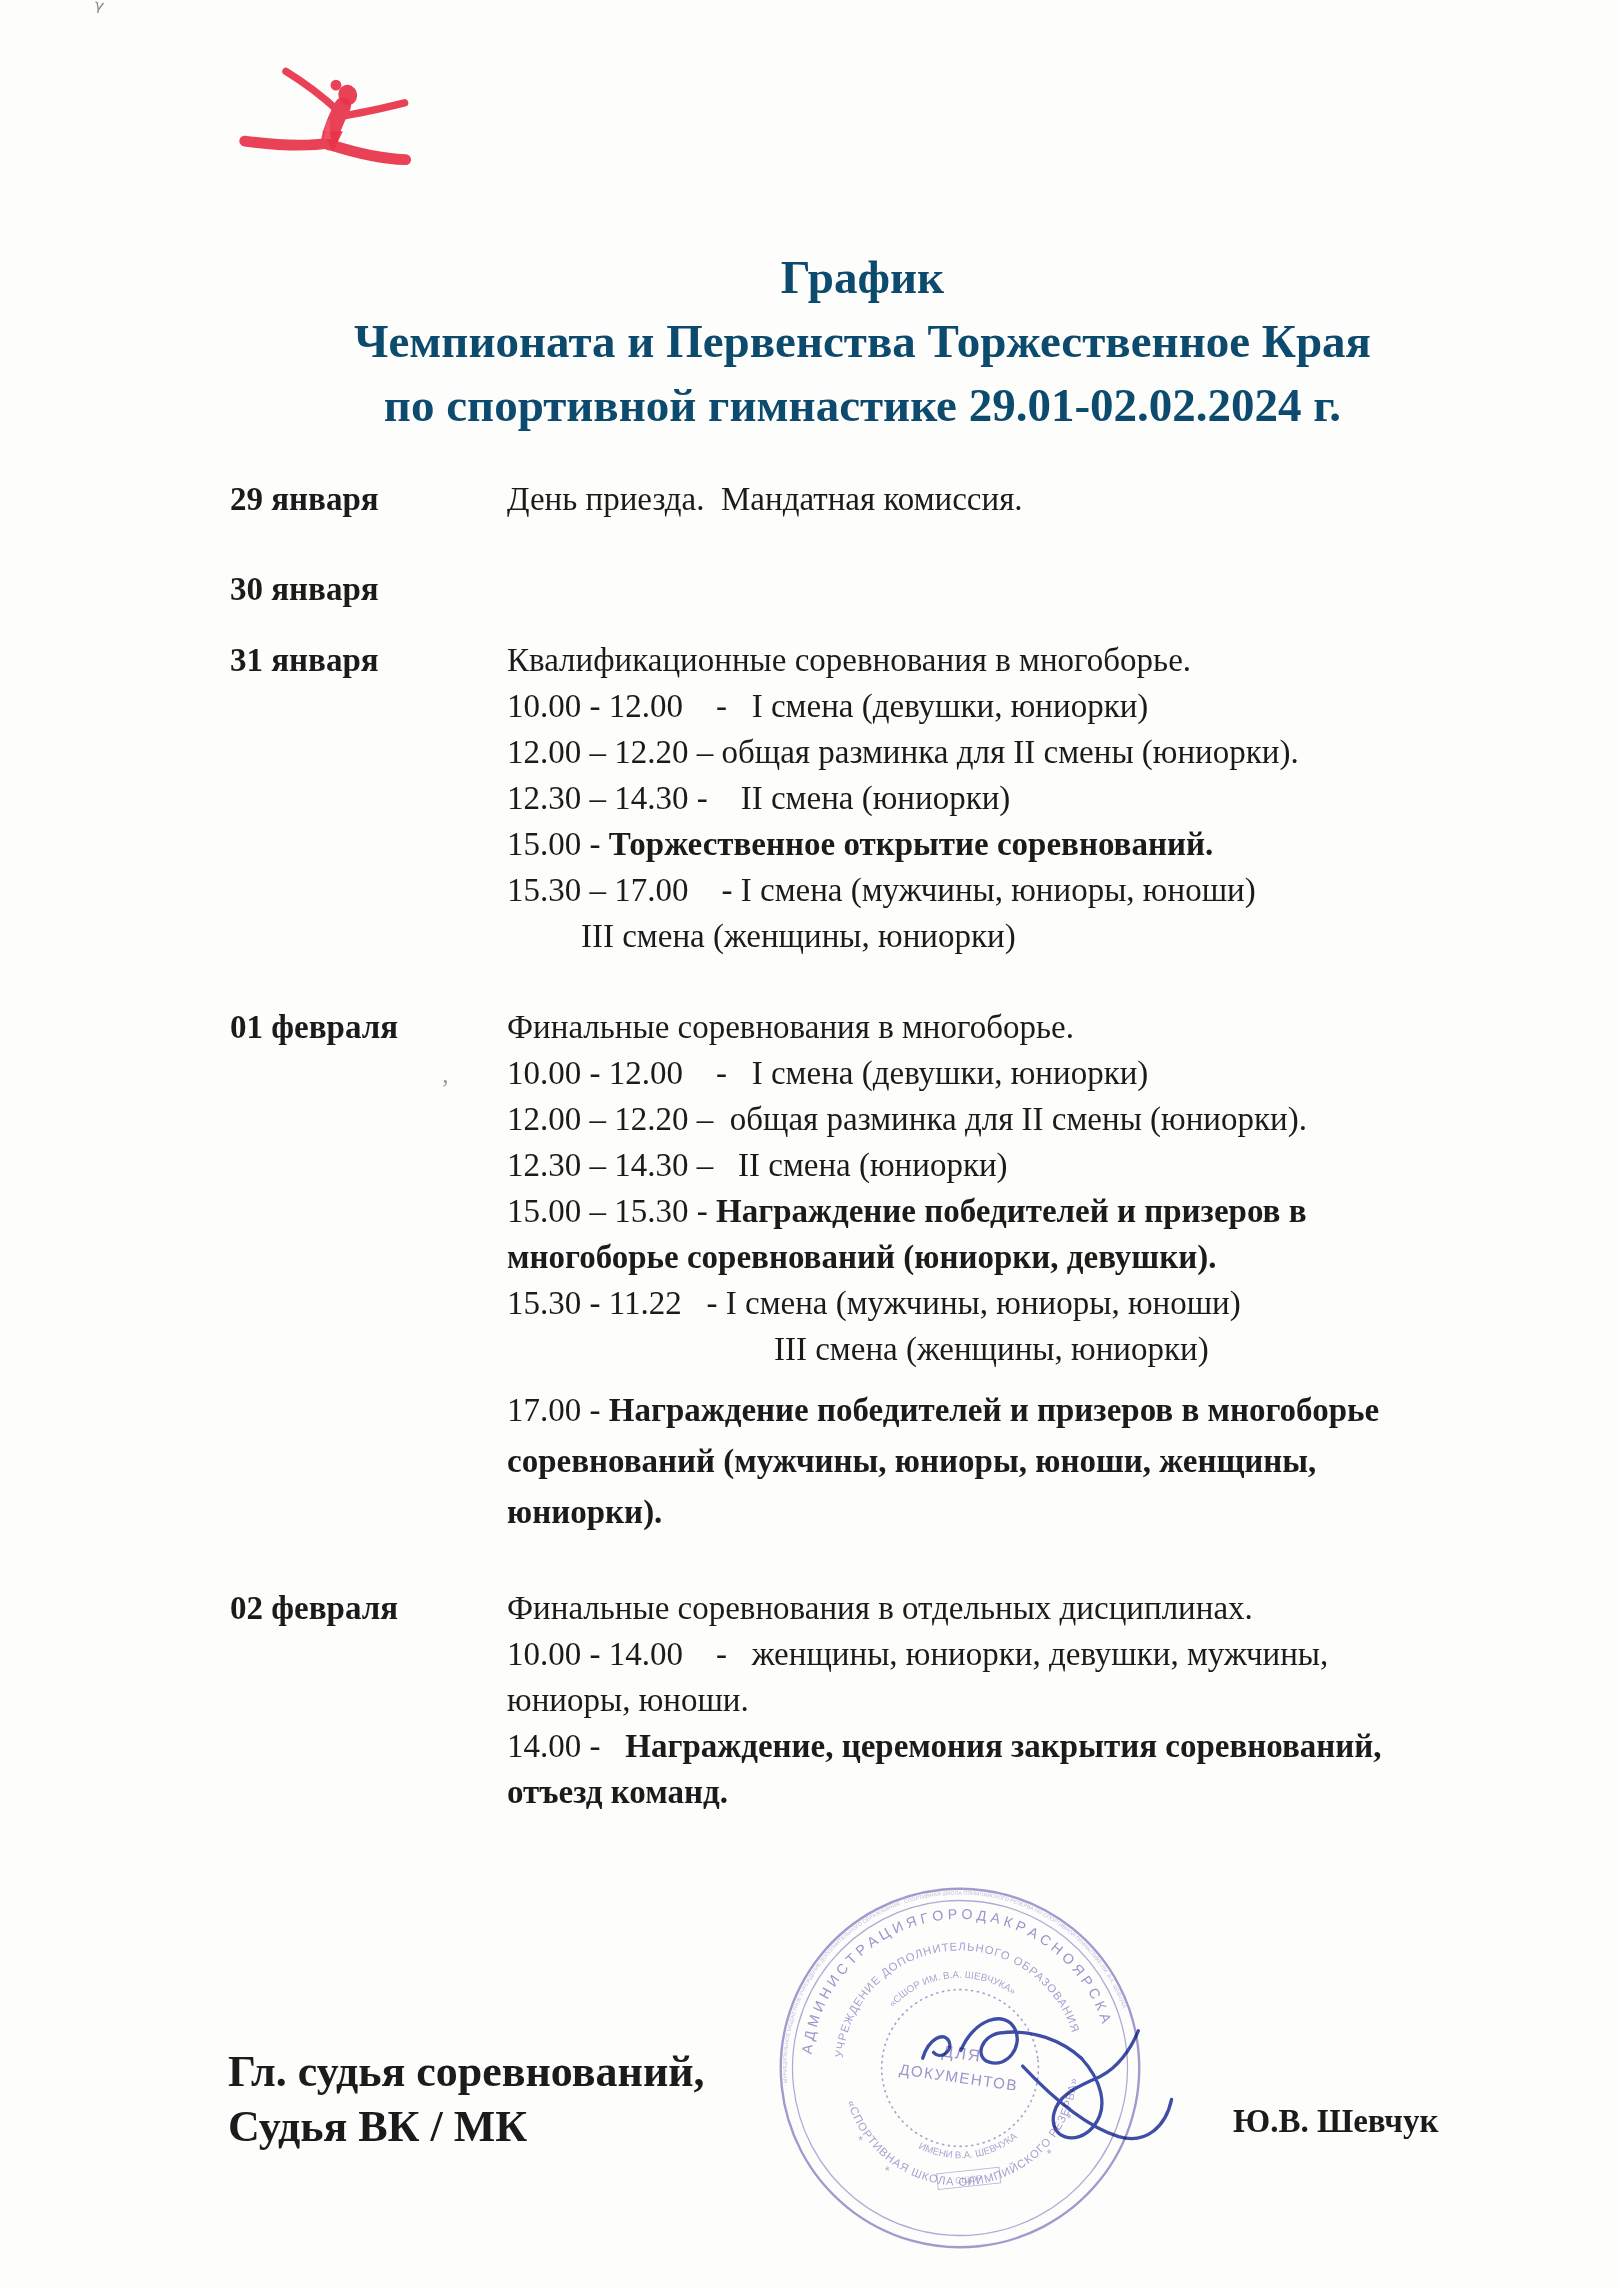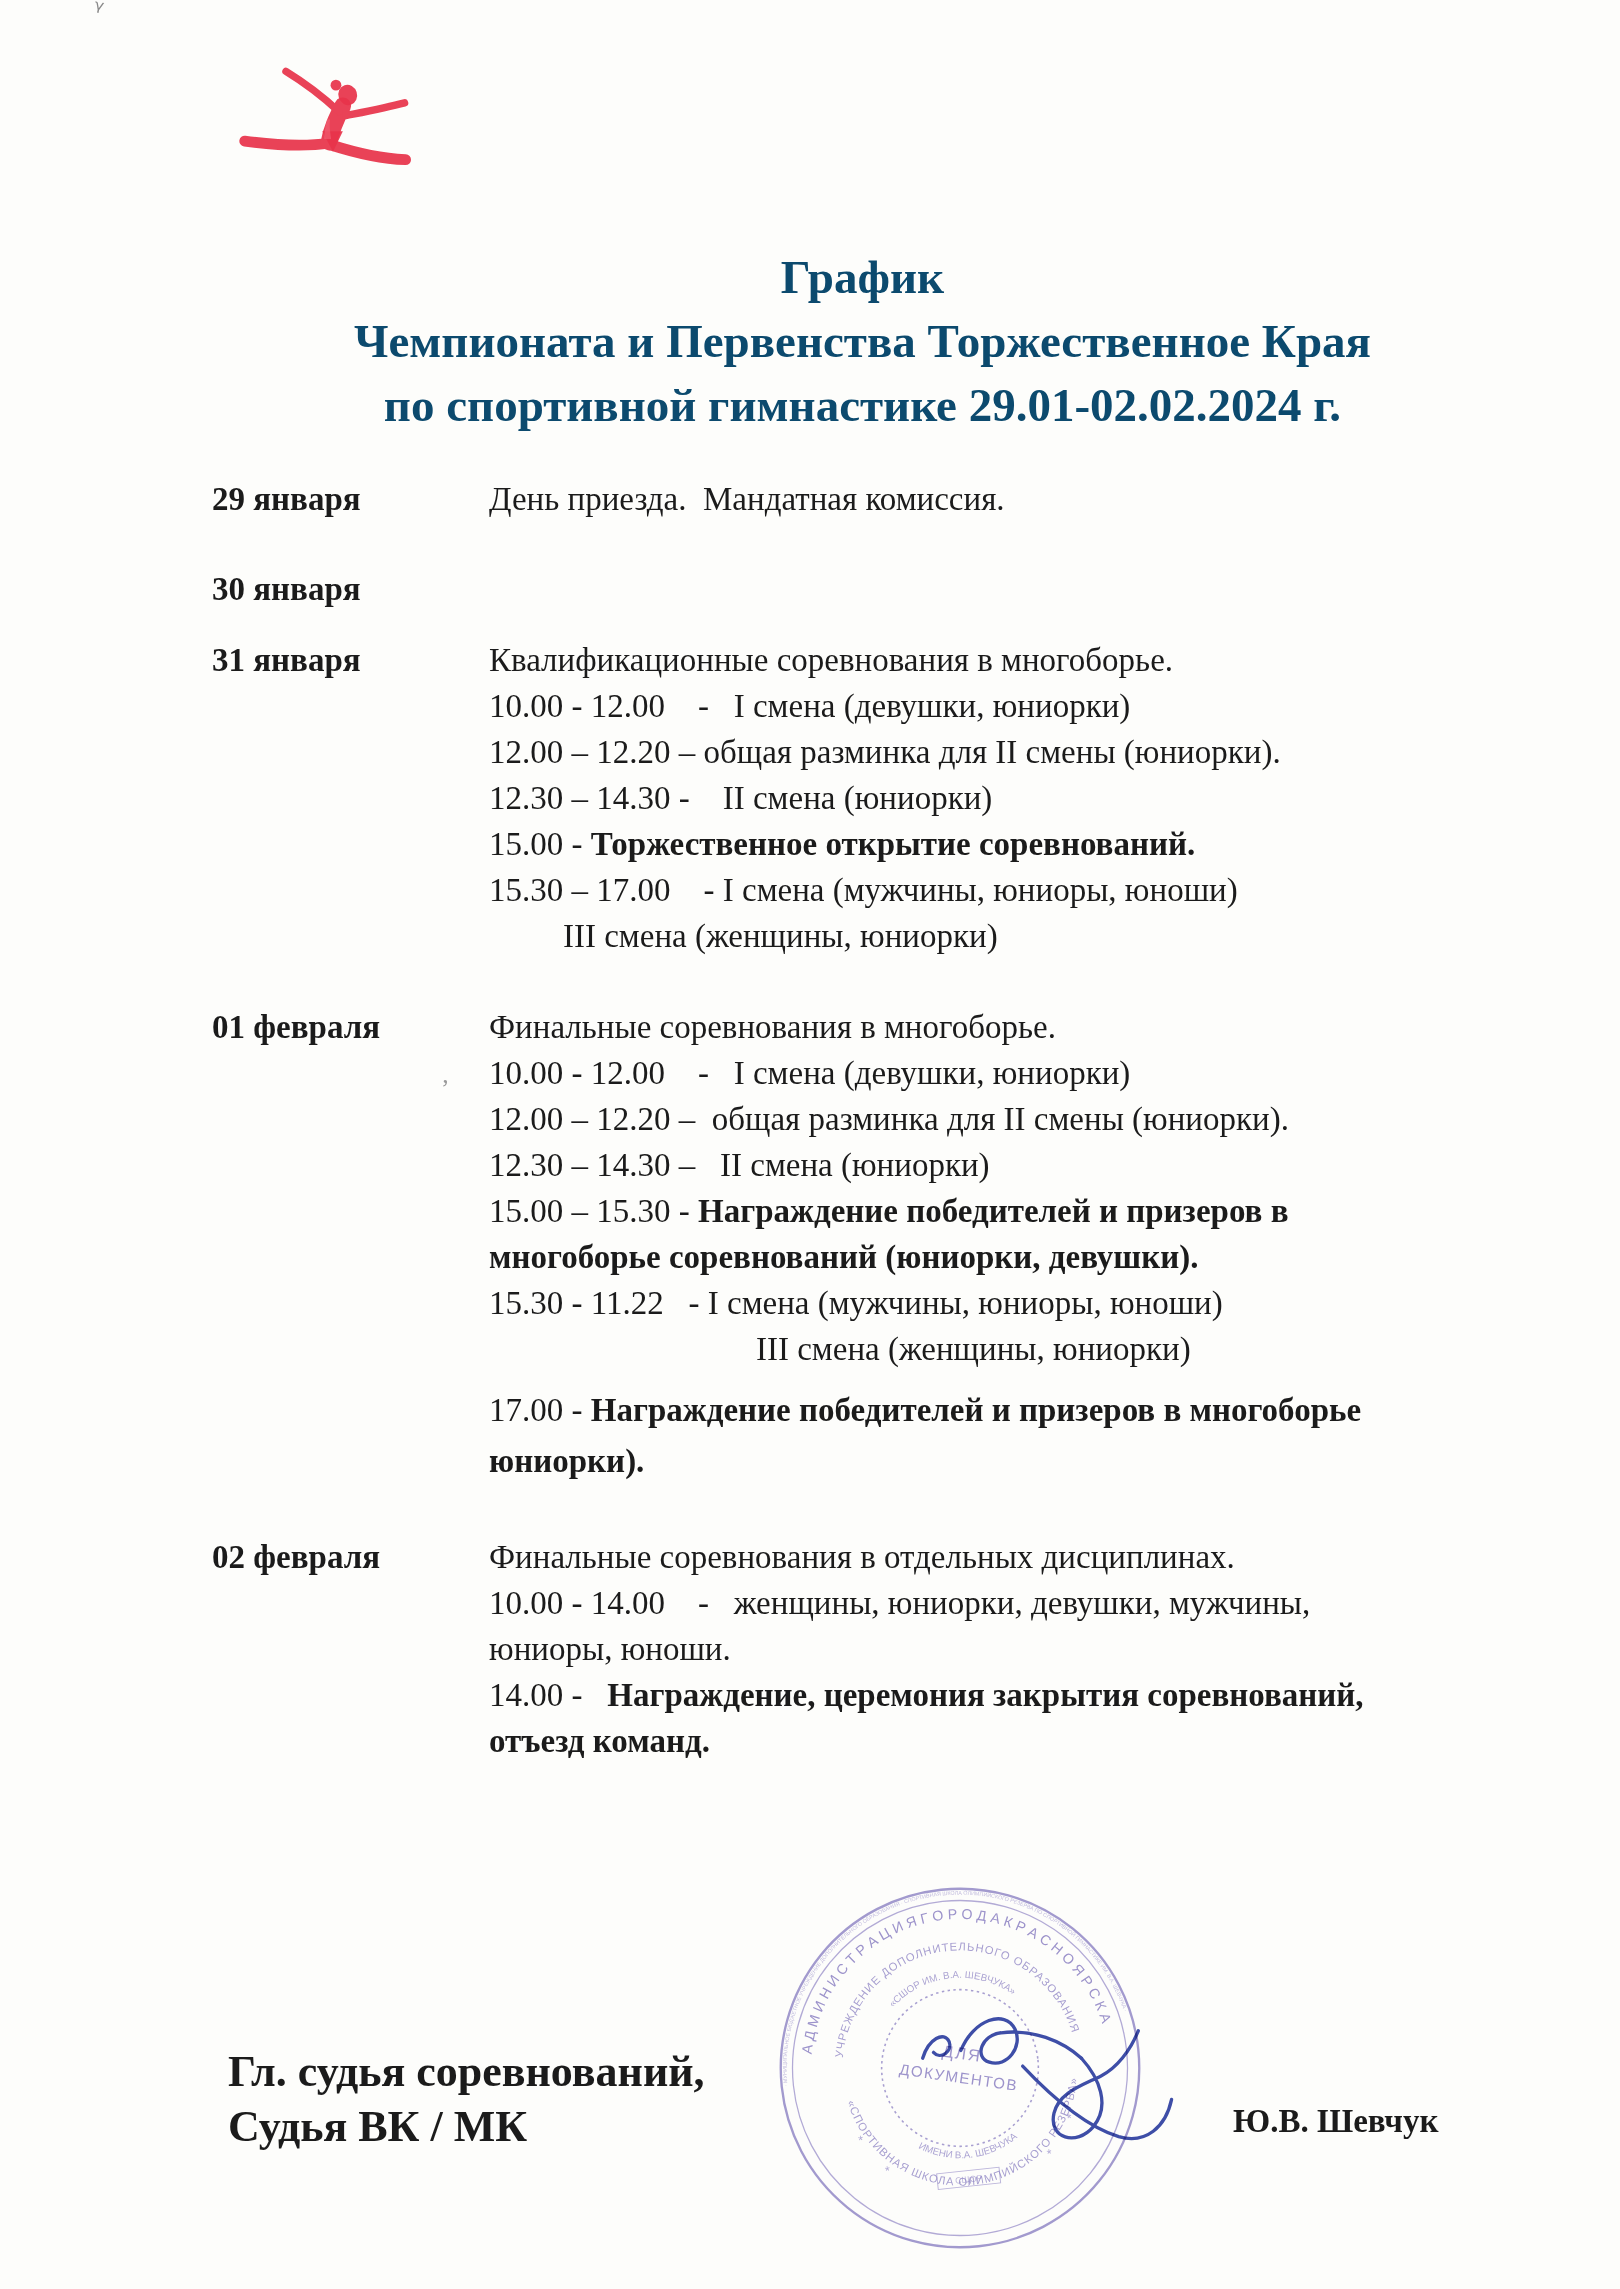--- a/index.html
+++ b/index.html
@@ -4,21 +4,21 @@
 <style>
   html,body{margin:0;padding:0;background:#9a9a9a;}
   .page{position:relative;width:1620px;height:2290px;background:#fdfdfb;overflow:hidden;
         font-family:"Liberation Serif","DejaVu Serif",serif;color:#1b1b1b;}
   
   .logo{position:absolute;left:231px;top:57px;width:206px;height:125px;}
   
   .title{position:absolute;left:157px;top:245px;width:1411px;text-align:center;
          font-size:47px;font-weight:bold;line-height:64px;color:#0c4a6e;}
   
-  .schedule{position:absolute;left:212px;top:476px;width:1292px;}
+  .schedule{position:absolute;left:230px;top:476px;width:1292px;}
   .schedule-row{display:flex;align-items:flex-start;}
   .schedule-row:nth-child(1){margin-bottom:44px;}
   .schedule-row:nth-child(2){margin-bottom:24.5px;}
   .schedule-row:nth-child(3){margin-bottom:45px;}
   .schedule-row:nth-child(4){margin-bottom:13.7px;}
   .schedule-row:nth-child(5){margin-bottom:47px;}
   .schedule-date{width:277px;flex:0 0 277px;font-weight:bold;font-size:33px;line-height:46px;}
   .schedule-content{flex:1;}
   .line{white-space:pre-wrap;font-size:33px;line-height:46px;min-height:46px;}
   .line.tall{line-height:51px;min-height:51px;}
@@ -106,20 +106,21 @@
           <div class="line"><span>15.00 – 15.30 - </span><span class="b">Награждение победителей и призеров в</span></div>
           <div class="line"><span class="b">многоборье соревнований (юниорки, девушки).</span></div>
           <div class="line"><span>15.30 - 11.22   - I смена (мужчины, юниоры, юноши)</span></div>
           <div class="line" style="padding-left: 267px;"><span>III смена (женщины, юниорки)</span></div>
         </div>
       </div>
       <div class="schedule-row">
         <div class="schedule-date"></div>
         <div class="schedule-content">
           <div class="line tall"><span>17.00 - </span><span class="b">Награждение победителей и призеров в многоборье</span></div>
+          <div class="line tall"><span class="b">соревнований (мужчины, юниоры, юноши, женщины,</span></div>
           <div class="line tall"><span class="b">юниорки).</span></div>
         </div>
       </div>
       <div class="schedule-row">
         <div class="schedule-date">02 февраля</div>
         <div class="schedule-content">
           <div class="line"><span>Финальные соревнования в отдельных дисциплинах.</span></div>
           <div class="line"><span>10.00 - 14.00    -   женщины, юниорки, девушки, мужчины,</span></div>
           <div class="line"><span>юниоры, юноши.</span></div>
           <div class="line"><span>14.00 -   </span><span class="b">Награждение, церемония закрытия соревнований,</span></div>

